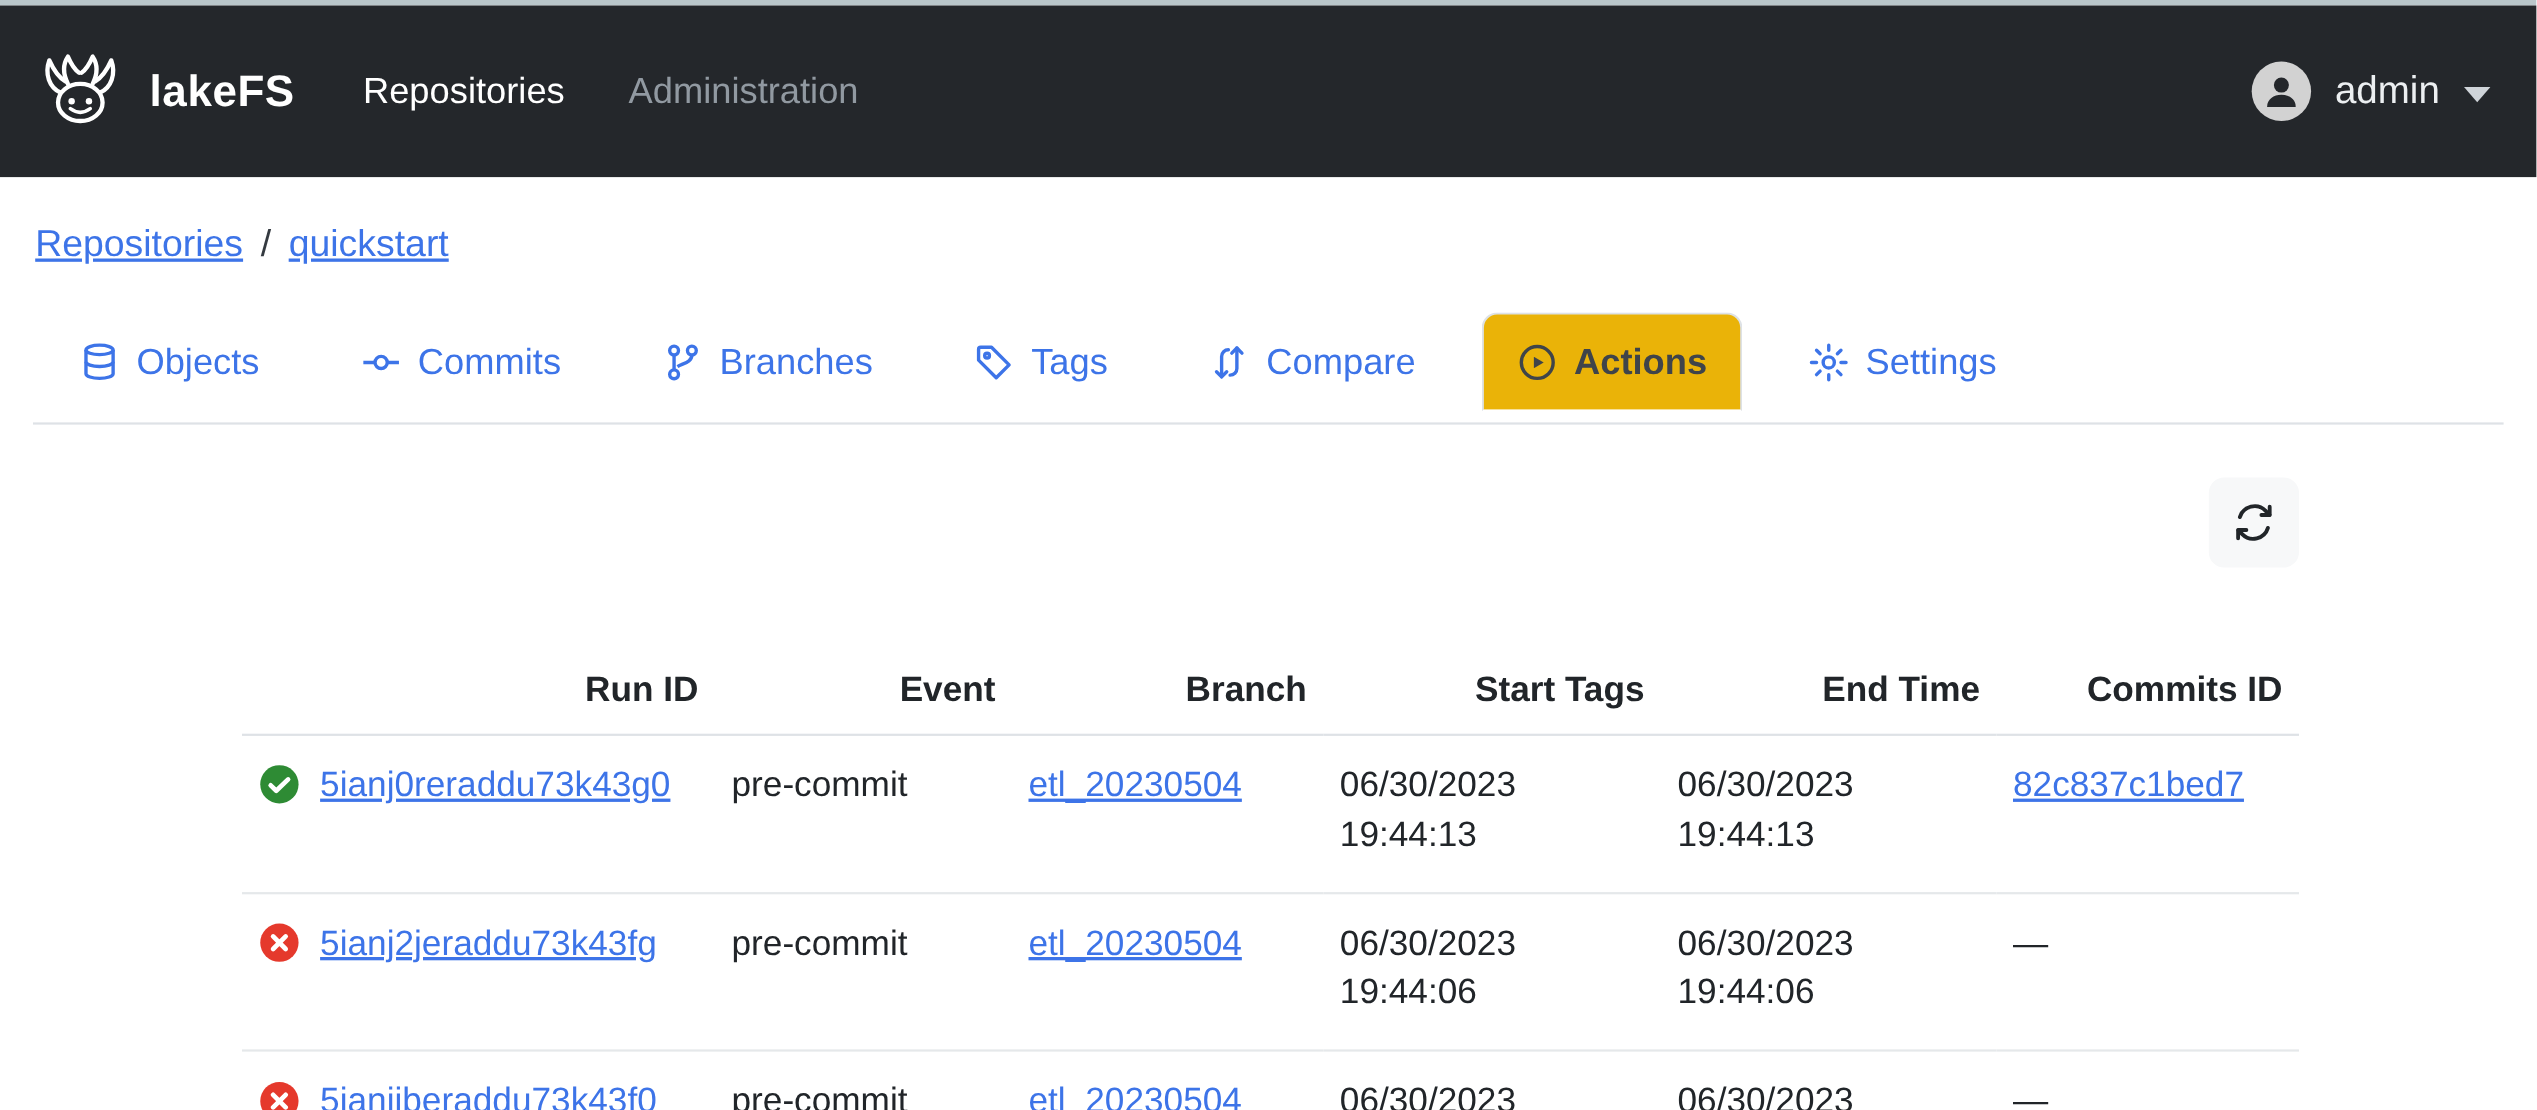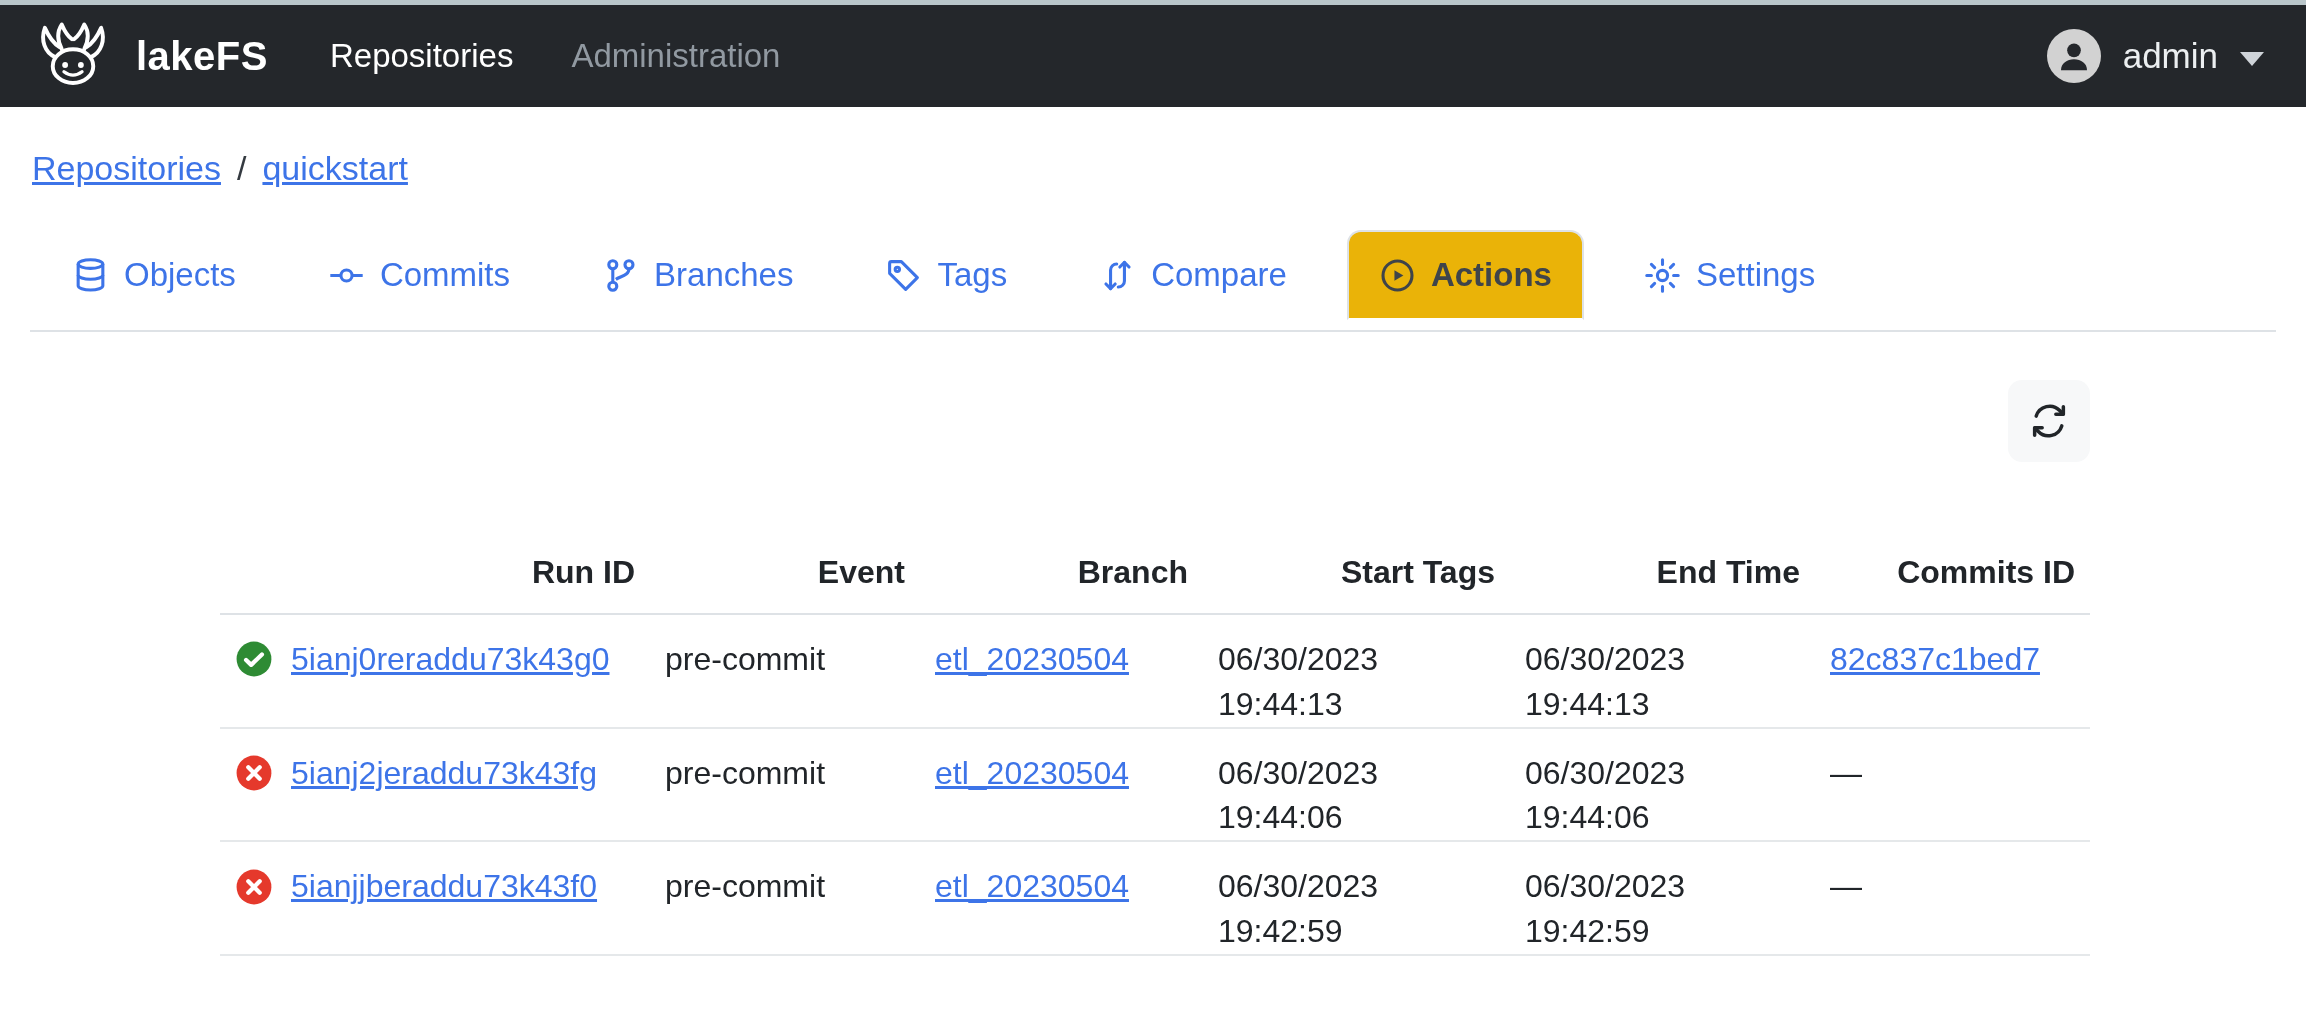--- a/index.html
+++ b/index.html
@@ -21,21 +21,21 @@
     color: var(--text);
     overflow: hidden;
   }
   a { color: var(--accent); text-decoration: underline; cursor: pointer; }
 
   
   .top-strip { height: 5px; background: #b9c6ca; }
 
   
   .navbar {
-    height: 102px;
+    height: 156px;
     background: var(--navbar-bg);
     display: flex;
     align-items: center;
     padding: 0 42px 0 30px;
   }
   .brand { display: flex; align-items: center; gap: 20px; }
   .brand svg { width: 86px; height: 72px; }
   .brand-name { color: #fff; font-size: 40px; font-weight: 700; letter-spacing: .5px; }
   .nav-links { display: flex; align-items: center; margin-left: 62px; gap: 58px; }
   .nav-link { font-size: 33px; text-decoration: none; }
@@ -123,21 +123,21 @@
   table.runs th {
     text-align: right;
     font-size: 32px; font-weight: 700;
     padding: 36px 15px 22px 15px;
     border-bottom: 2px solid var(--border);
     white-space: nowrap;
   }
   table.runs td {
     font-size: 32px;
     vertical-align: top;
-    padding: 22px 15px 0 15px;
+    padding: 22px 15px 30px 15px;
     border-bottom: 2px solid var(--row-border);
     line-height: 1.4;
   }
   .runid-cell { display: flex; align-items: center; gap: 18px; }
   .status-icon { width: 38px; height: 38px; flex: 0 0 auto; display: inline-flex; }
   .status-icon svg { width: 38px; height: 38px; }
   .dash { color: var(--text); }
 </style>
 </head>
 <body>

